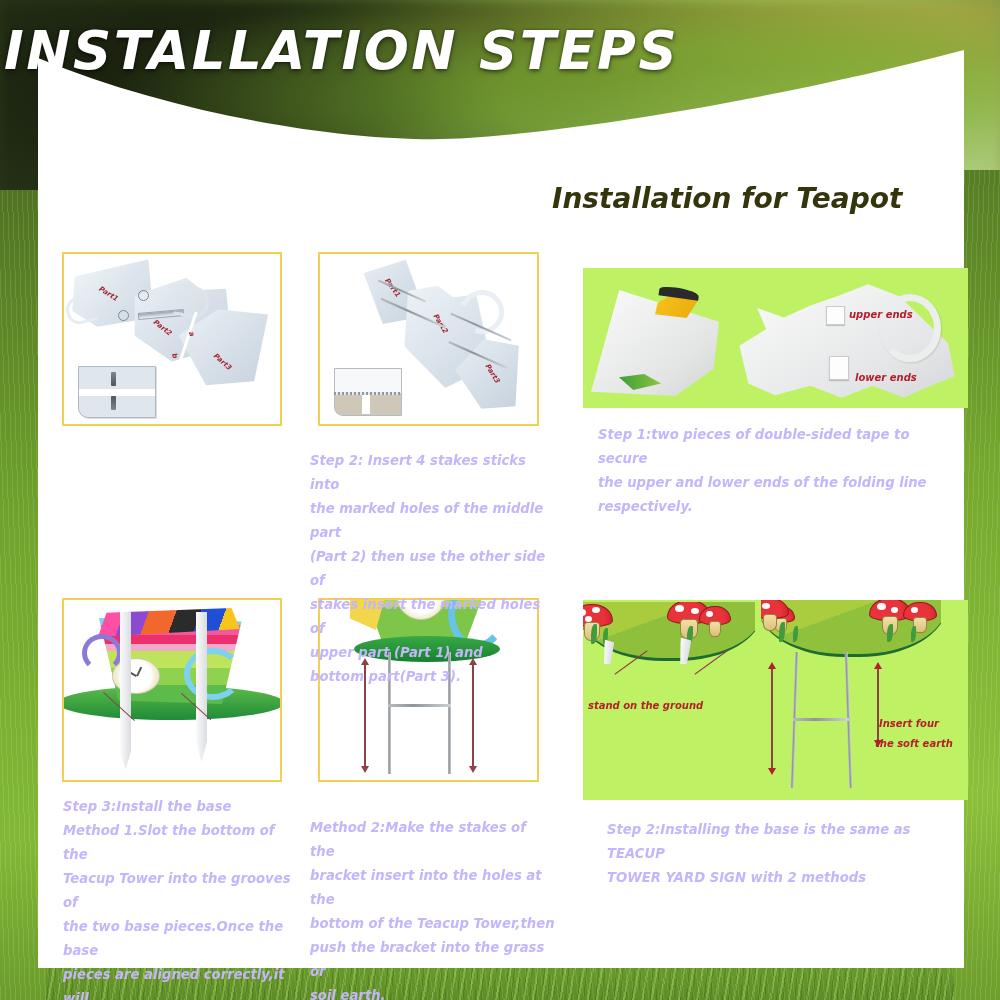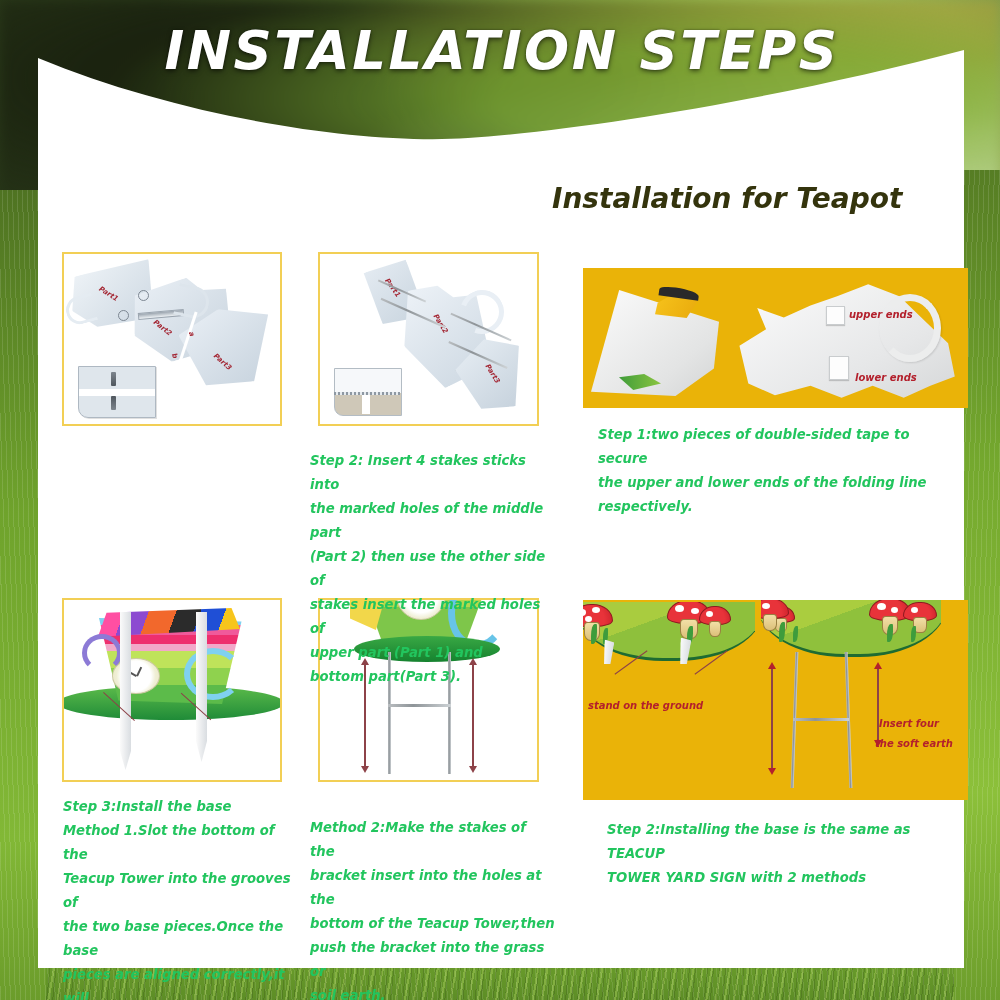--- a/index.html
+++ b/index.html
@@ -42,40 +42,40 @@
   .grass3{position:absolute;right:0;width:46px;top:170px;bottom:0;
      background:
        repeating-linear-gradient(92deg, rgba(255,255,255,.12) 0 1px, rgba(0,0,0,0) 1px 5px),
        linear-gradient(180deg,#567d24 0%,#74a82e 35%,#8cc03a 75%,#6d9e2c 100%);}
 
   
   .card{position:absolute;left:38px;top:50px;width:926px;height:918px;}
   .card svg{position:absolute;inset:0;}
 
   
-  .title{position:absolute;left:4px;right:0;top:20px;text-align:center;
+  .title{position:absolute;left:4px;right:0;top:20px;
      font-family:"DejaVu Sans", sans-serif;
      font-weight:700;font-style:italic;font-size:53px;letter-spacing:2.5px;
      color:#ffffff;white-space:nowrap;
      text-shadow:0 2px 5px rgba(0,0,0,.55), 0 0 2px rgba(0,0,0,.4);}
 
   
   .sec-head{position:absolute;font-family:"DejaVu Sans", sans-serif;
      font-weight:700;font-style:italic;font-size:28px;color:#34340d;white-space:nowrap;}
   #head-teacups{left:98px;top:173px;}
   #head-teapot{left:552px;top:182px;}
 
   
   .frame{position:absolute;border:2px solid #f2cf55;background:#fff;overflow:hidden;}
-  .panel{position:absolute;overflow:hidden;background:#eab308;}
+  .panel{position:absolute;overflow:hidden;background:#bef264;}
 
   
   .txt{position:absolute;font-family:"DejaVu Sans", sans-serif;
      font-style:italic;font-weight:600;font-size:13.2px;line-height:24px;
-     color:#22c55e;white-space:pre-line;}
+     color:#c4b5fd;white-space:pre-line;}
   .lbl-red{position:absolute;color:#a32532;font-family:"DejaVu Sans",sans-serif;
            font-weight:700;font-style:italic;font-size:7px;white-space:nowrap;}
   .ann-red{position:absolute;color:#b3202c;font-family:"DejaVu Sans",sans-serif;
            font-weight:700;font-style:italic;font-size:10px;white-space:nowrap;line-height:16px;}
   .stake{position:absolute;background:linear-gradient(90deg,#fbfbfb,#d9dde1);}
   .rod{position:absolute;background:linear-gradient(90deg,#b9bdc0,#8e9498 40%,#cdd2d5);}
   .arrow-line{position:absolute;background:#8d4248;}
   .tiny-circle{position:absolute;border:1px solid #7d8792;border-radius:50%;}
   .clockface{position:absolute;border-radius:50%;background:
        radial-gradient(circle,#ffffff 52%,#f0efd6 68%,#e8e4bf 100%);

